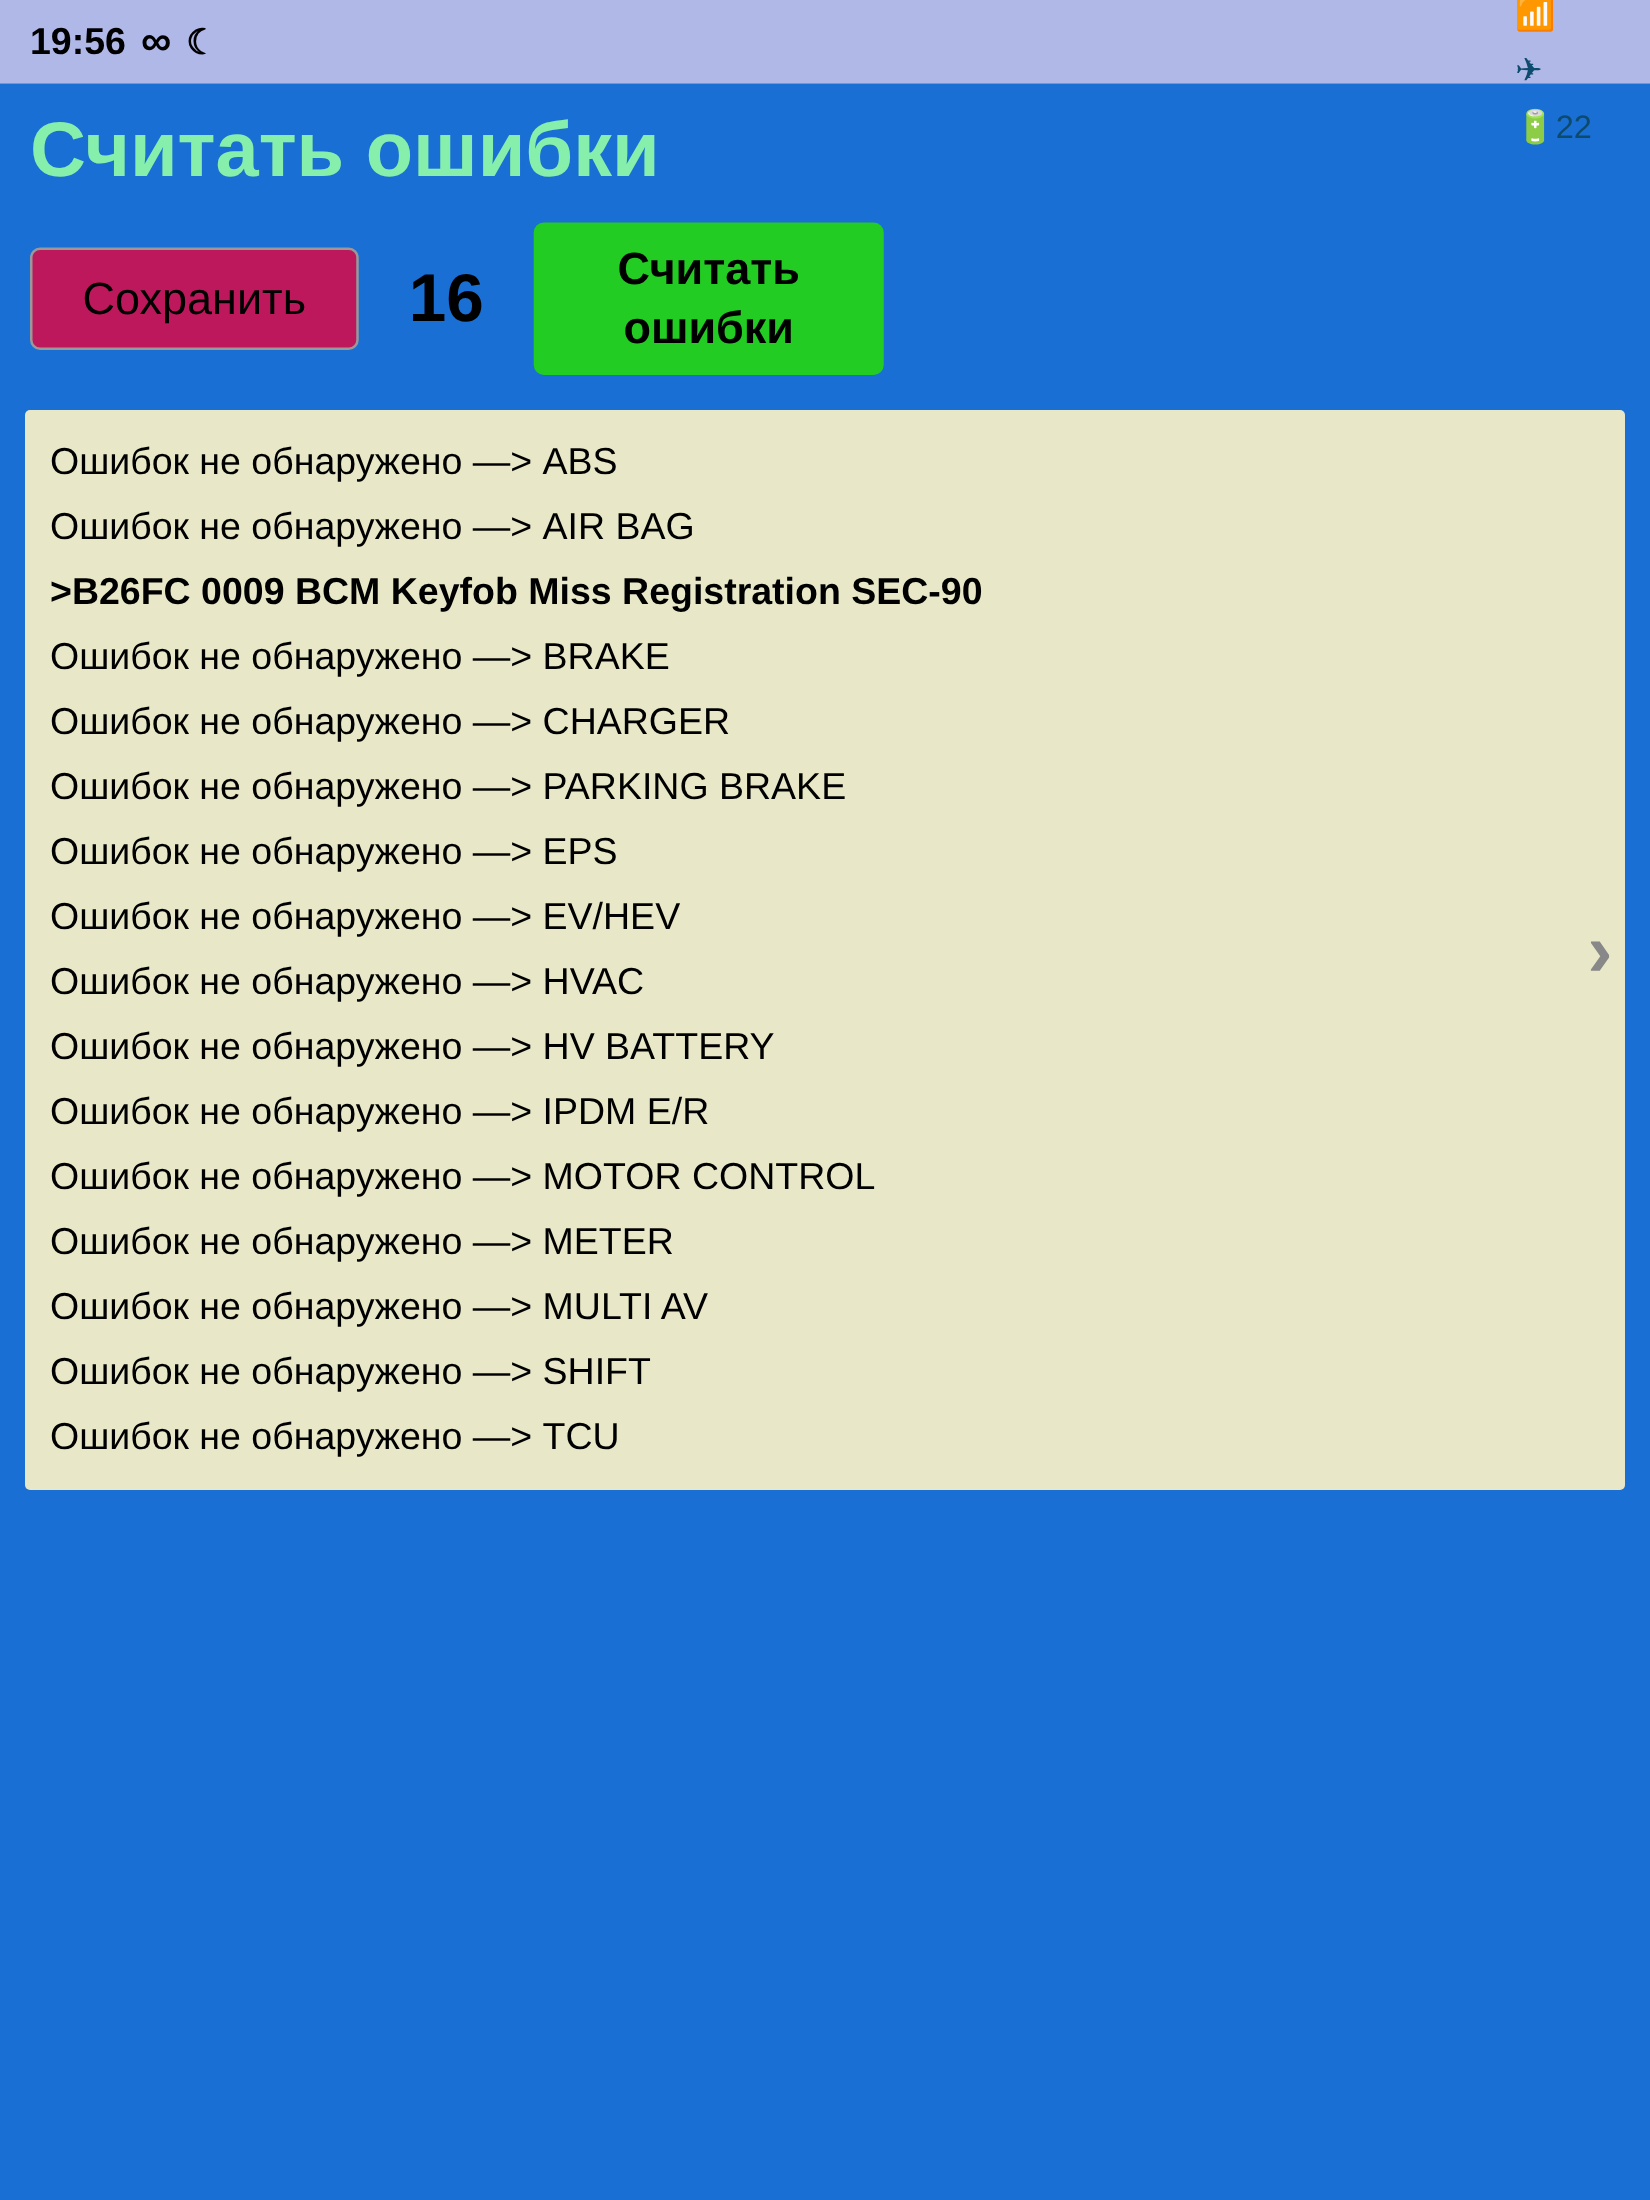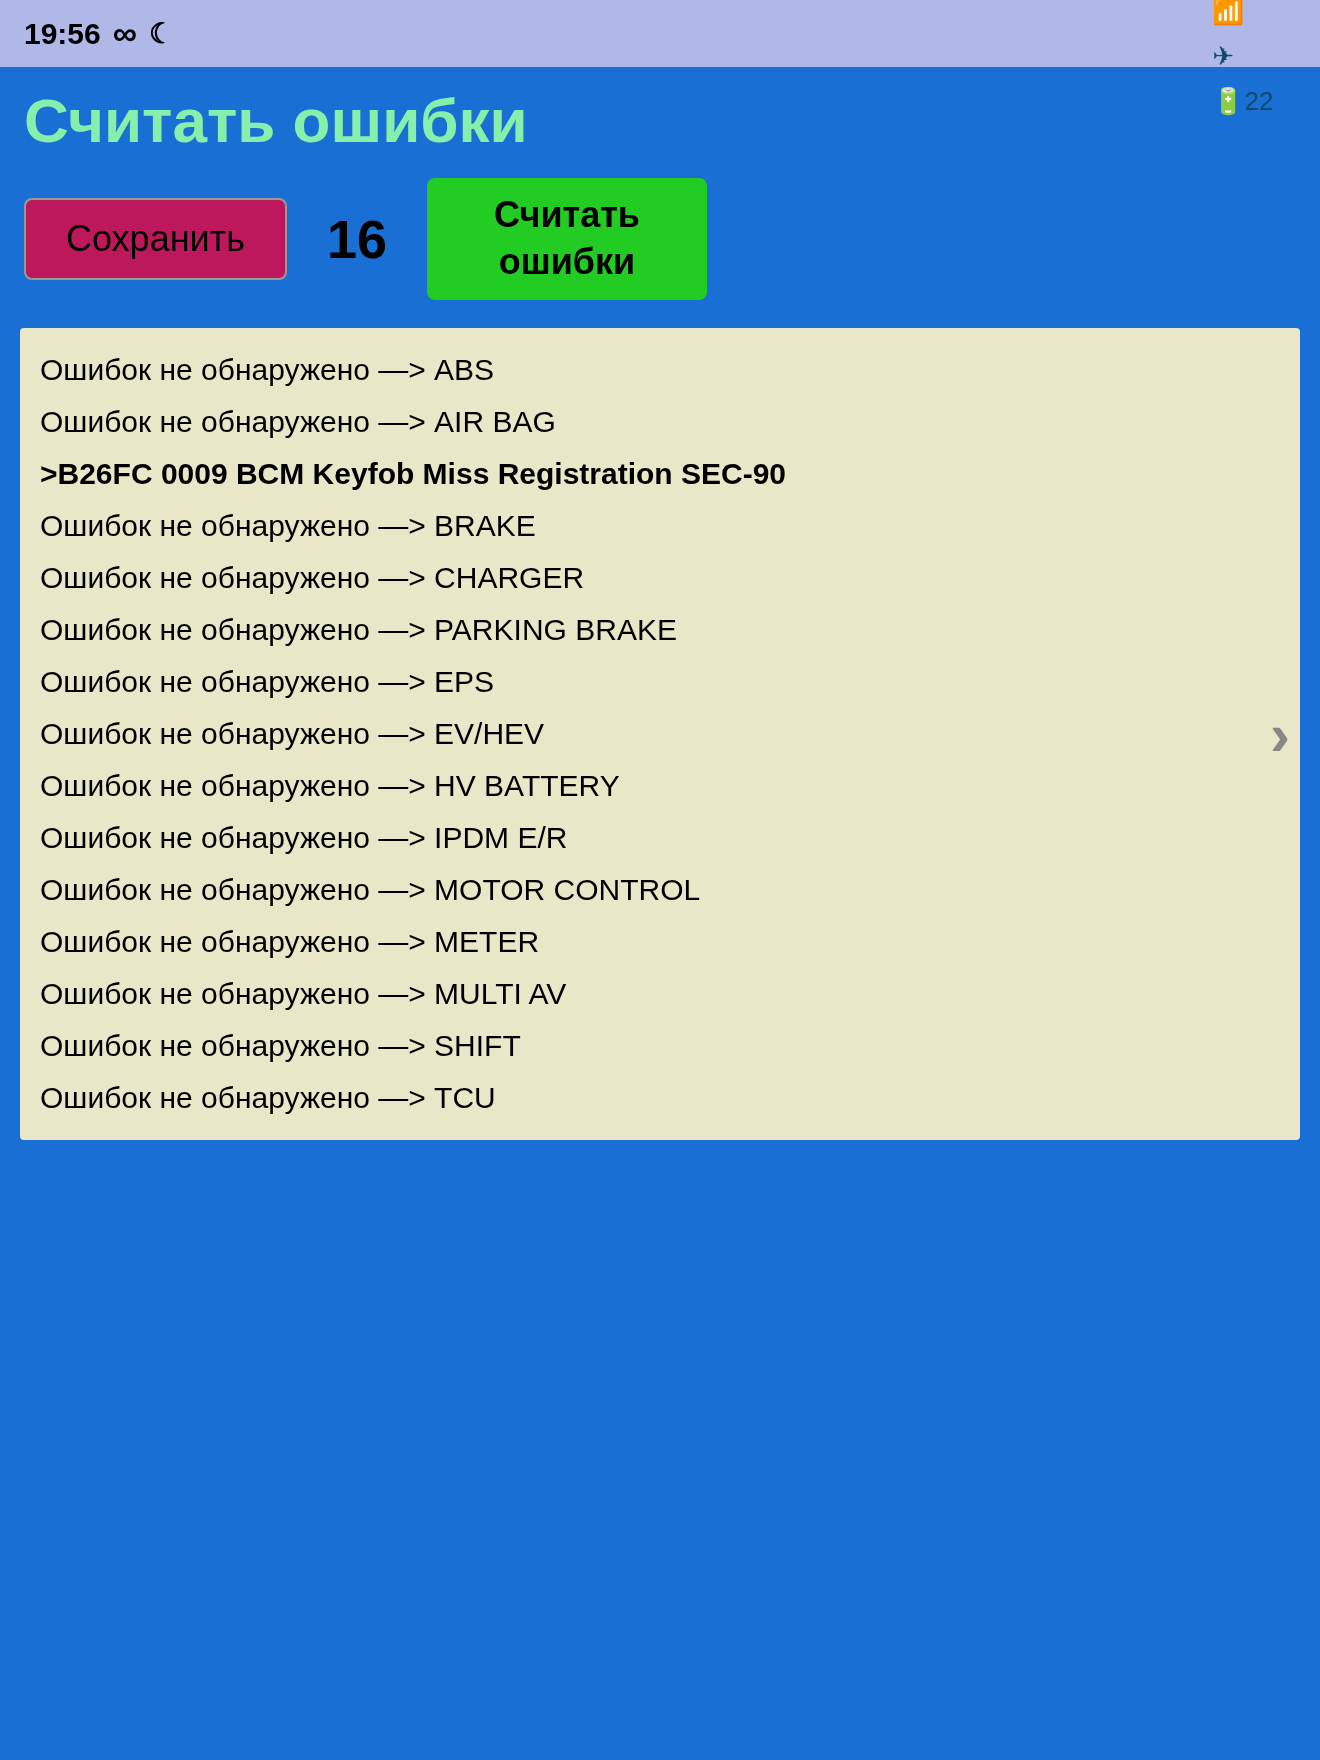--- a/index.html
+++ b/index.html
@@ -159,20 +159,21 @@
 <div class="content-area">
   <div id="error-list">
       <div class="error-item">Ошибок не обнаружено —&gt;  ABS</div>
       <div class="error-item">Ошибок не обнаружено —&gt;  AIR BAG</div>
       <div class="error-item special">&gt;B26FC  0009  BCM  Keyfob Miss Registration SEC-90</div>
       <div class="error-item">Ошибок не обнаружено —&gt;  BRAKE</div>
       <div class="error-item">Ошибок не обнаружено —&gt;  CHARGER</div>
       <div class="error-item">Ошибок не обнаружено —&gt;  PARKING BRAKE</div>
       <div class="error-item">Ошибок не обнаружено —&gt;  EPS</div>
       <div class="error-item">Ошибок не обнаружено —&gt;  EV/HEV</div>
+      <div class="error-item">Ошибок не обнаружено —&gt;  HVAC</div>
       <div class="error-item">Ошибок не обнаружено —&gt;  HV BATTERY</div>
       <div class="error-item">Ошибок не обнаружено —&gt;  IPDM E/R</div>
       <div class="error-item">Ошибок не обнаружено —&gt;  MOTOR CONTROL</div>
       <div class="error-item">Ошибок не обнаружено —&gt;  METER</div>
       <div class="error-item">Ошибок не обнаружено —&gt;  MULTI AV</div>
       <div class="error-item">Ошибок не обнаружено —&gt;  SHIFT</div>
       <div class="error-item">Ошибок не обнаружено —&gt;  TCU</div>
     </div>
   <span class="arrow-right">›</span>
 </div>

